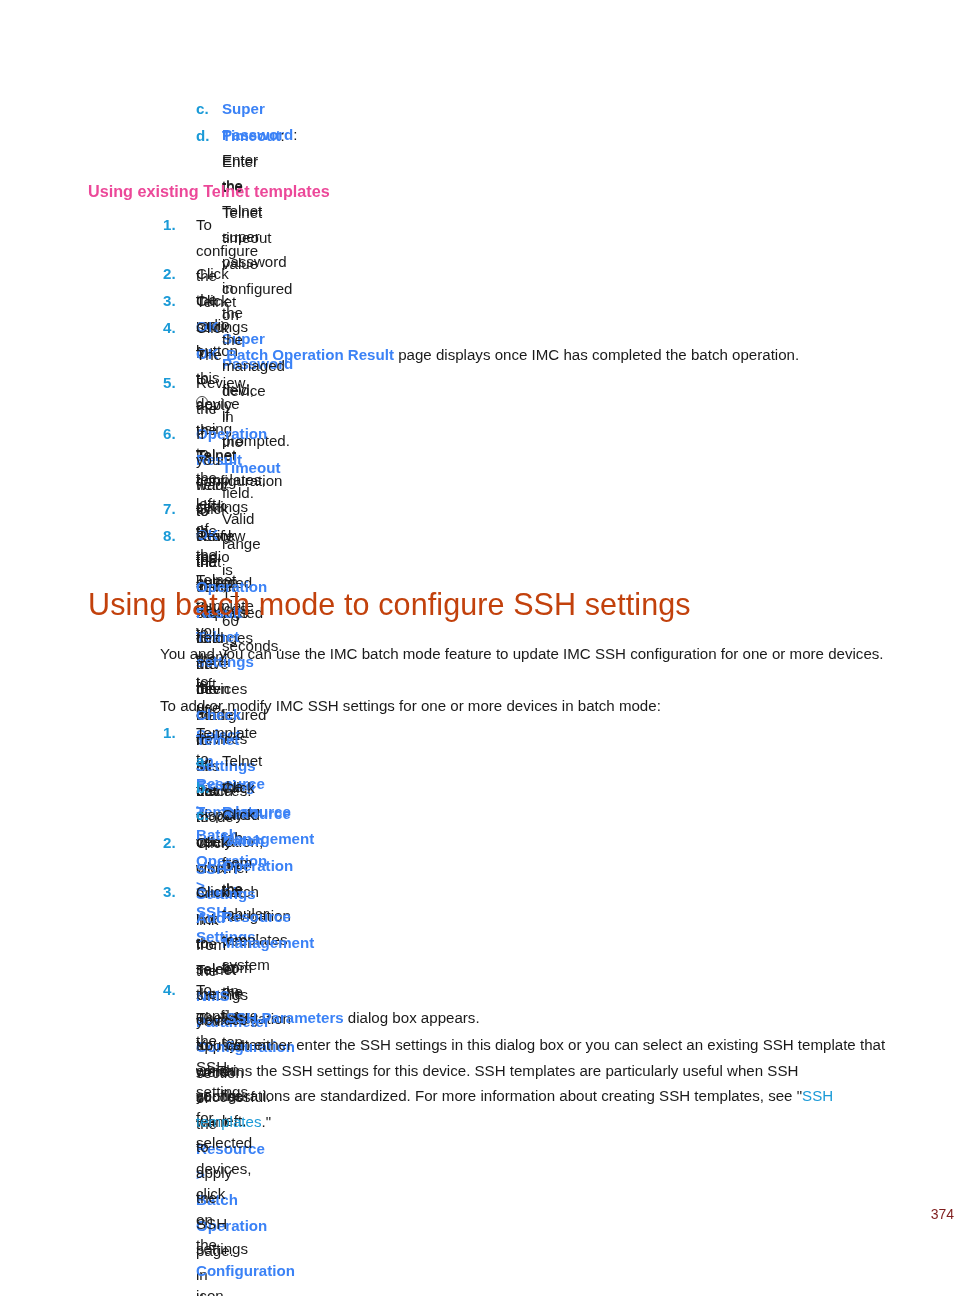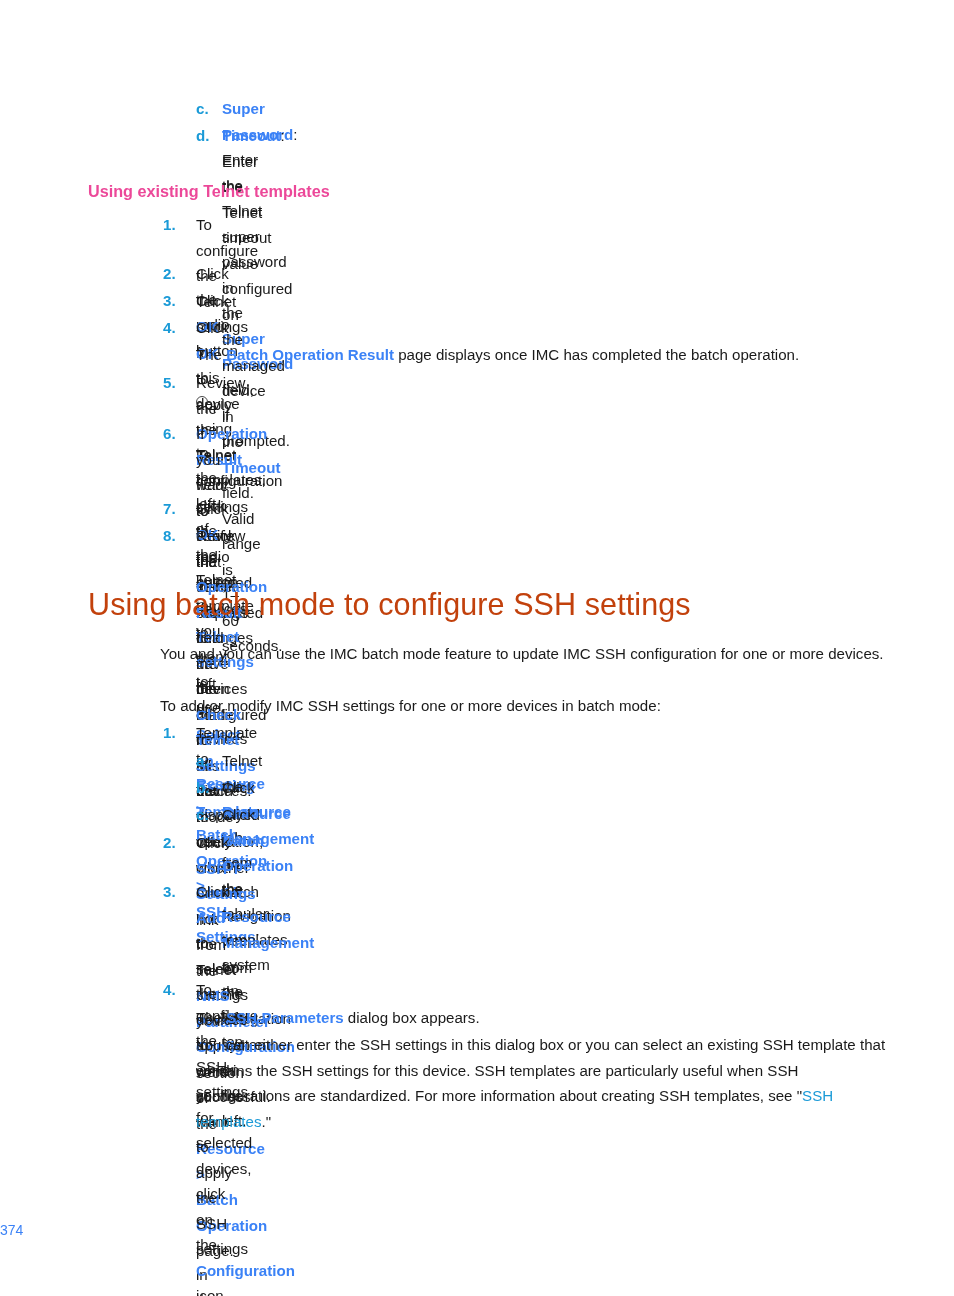--- a/index.html
+++ b/index.html
@@ -101,24 +101,23 @@
     border-radius: 50%;
     vertical-align: -1px;
     box-sizing: border-box;
   }
 
   
   .page-number {
     position: absolute;
     left: 0;
     right: 0;
-    text-align: left;
+    text-align: right;
     font-size: 14px;
-    color: #3b82f6;
-    margin-top: 16px;
+    color: #7f1d1d;
   }
 </style>
 </head>
 <body>
 
 <div class="page">
 
   <div class="row lvl-alpha" style="top:96px;">
     <span class="marker">c.</span>
     <span class="content body-txt"><b>Super Password</b><span>: Enter the Telnet super password in the </span><b>Super Password</b><span> field, if prompted.</span></span>

